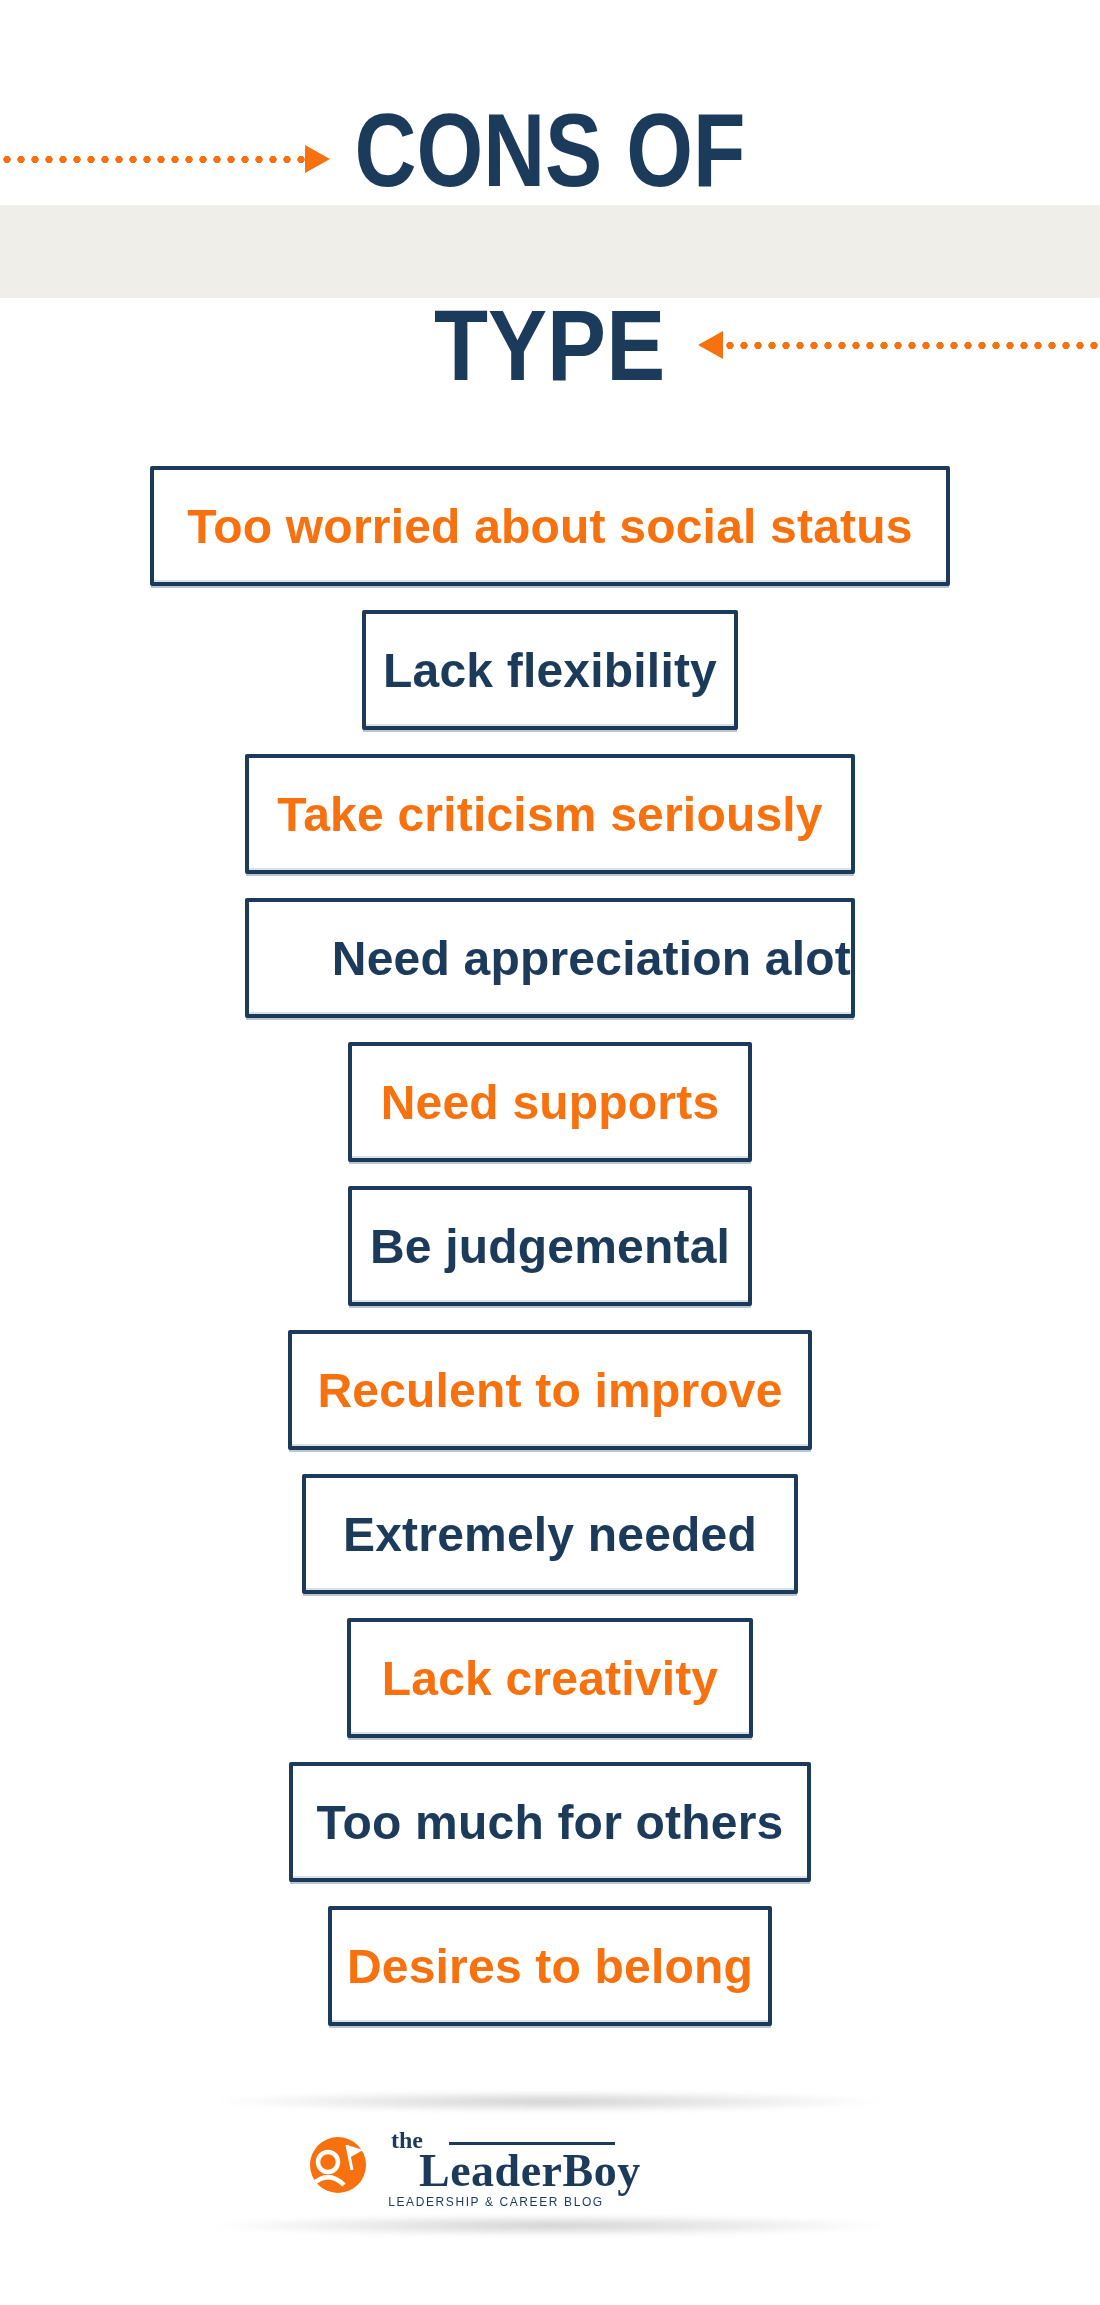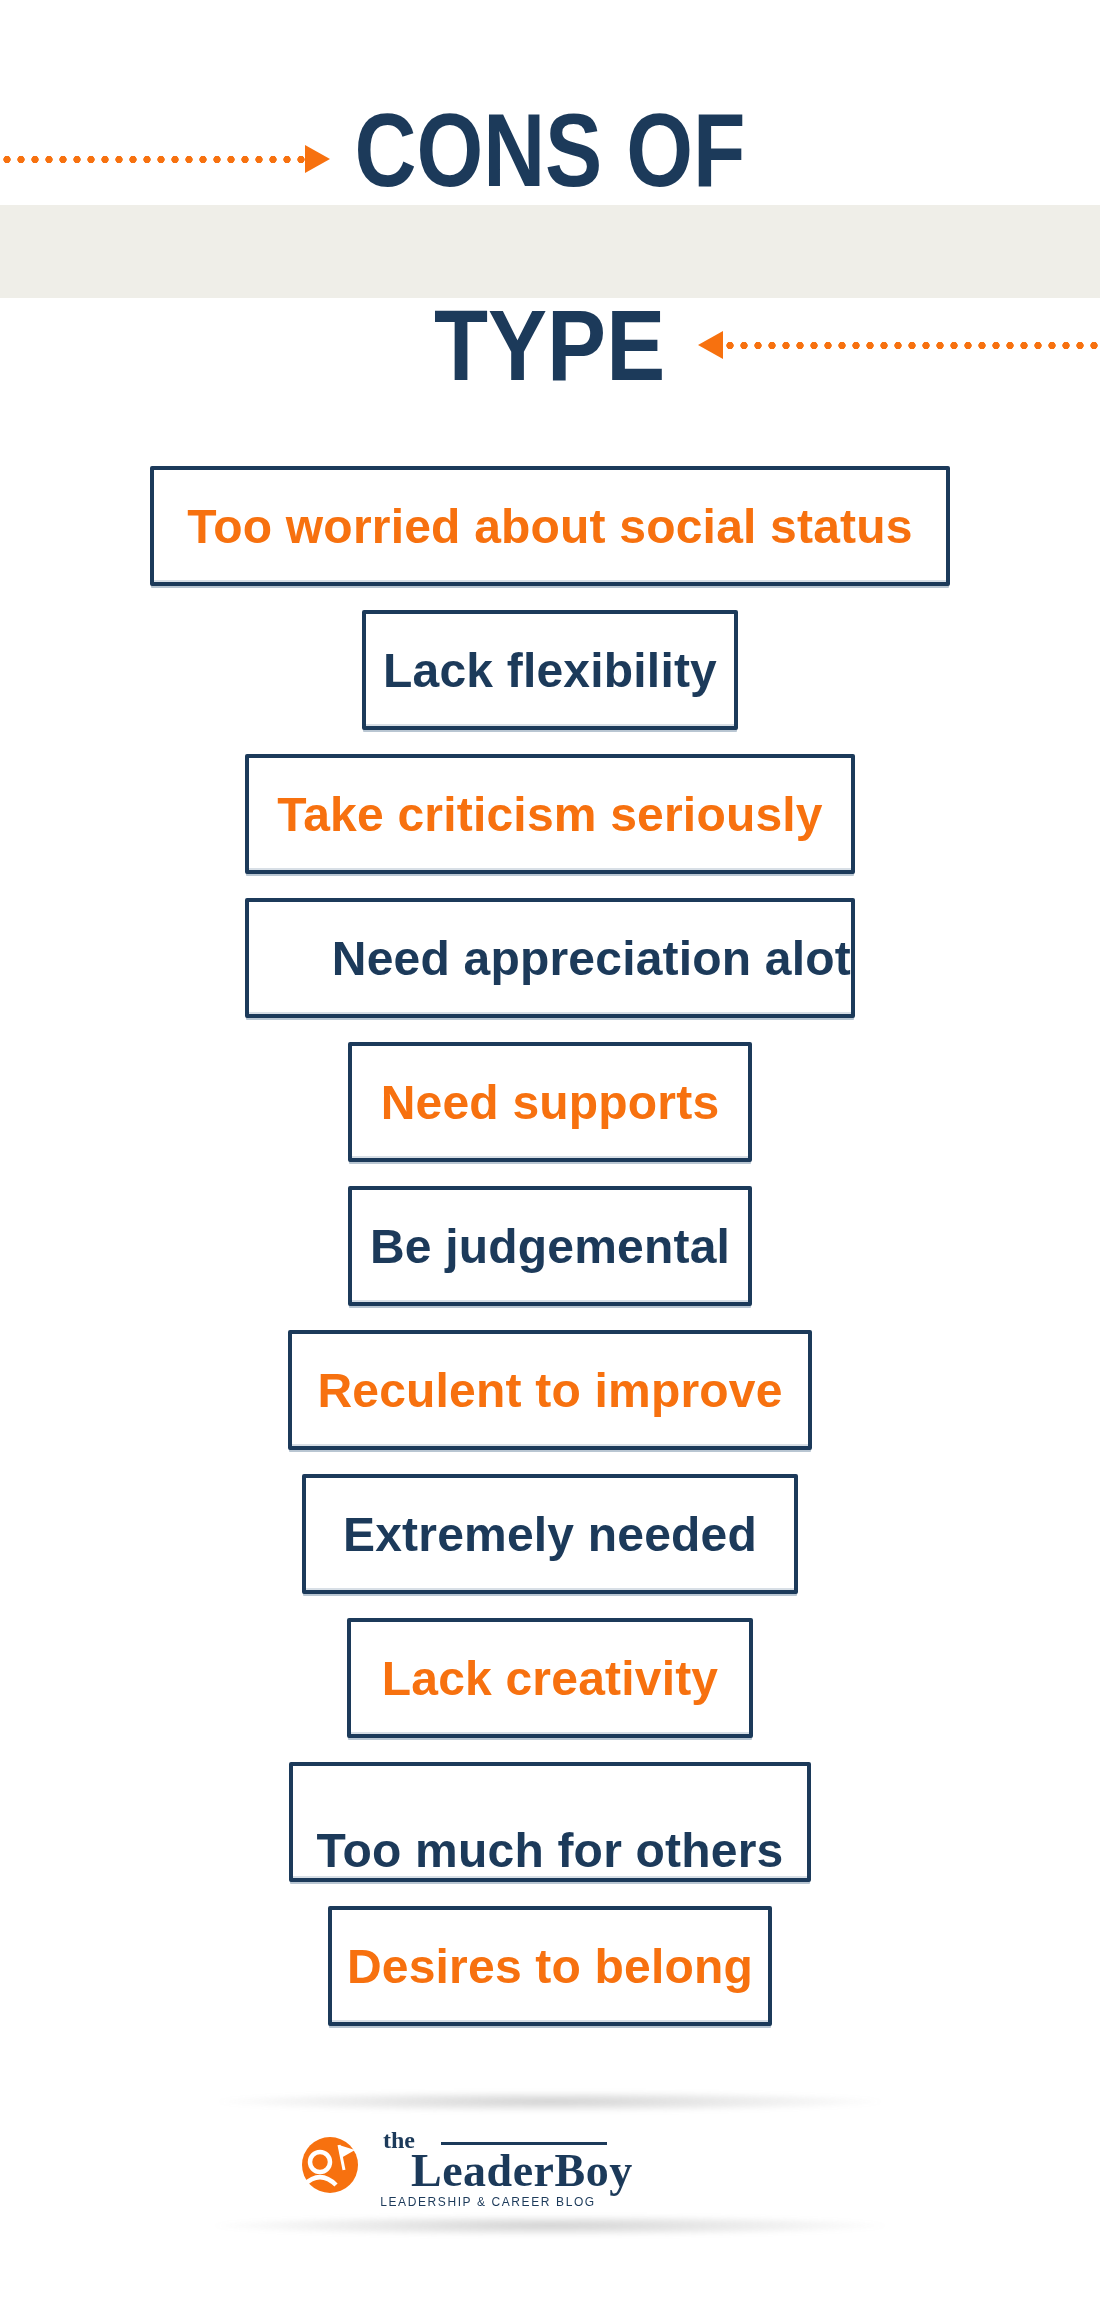--- a/index.html
+++ b/index.html
@@ -56,34 +56,34 @@
   .box:nth-child(even) span{color:var(--navy,#1C3A5A);}
   .box:nth-child(1){width:800px;}
   .box:nth-child(2){width:376px;}
   .box:nth-child(3){width:610px;}
   .box:nth-child(4){width:610px;justify-content:flex-end;}
   .box:nth-child(5){width:404px;}
   .box:nth-child(6){width:404px;}
   .box:nth-child(7){width:524px;}
   .box:nth-child(8){width:496px;justify-content:center;}
   .box:nth-child(9){width:406px;}
-  .box:nth-child(10){width:522px;align-items:flex-end;}
+  .box:nth-child(10){width:522px;}
   .box:nth-child(11){width:444px;}
   
   .soft-shadow{
     position:absolute;height:24px;
     background:radial-gradient(ellipse 50% 60% at 50% 40%, rgba(105,105,105,0.30), rgba(105,105,105,0) 75%);
     filter:blur(2px);
   }
   .shadow-top{top:2092px;left:100px;width:900px;}
   .shadow-bottom{top:2216px;left:95px;width:910px;}
   
   .footer{
     position:absolute;top:2130px;left:0;width:908px;
-    display:flex;justify-content:center;align-items:flex-start;gap:6px;
+    display:flex;justify-content:center;align-items:flex-start;gap:6px;padding-left:8px;
   }
   .logo-icon{width:62px;height:62px;margin-top:4px;}
   .logo-text{display:flex;flex-direction:column;width:242px;}
   .logo-row1{display:flex;align-items:flex-end;padding-left:16px;height:20px;}
   .logo-the{
     font-family:"Liberation Serif", serif;font-weight:700;
     font-size:24px;line-height:0.8;color:var(--navy,#1C3A5A);
   }
   .logo-rule{flex:1;height:3px;background:var(--navy,#1C3A5A);margin:0 2px 5px 26px;}
   .logo-brand{

